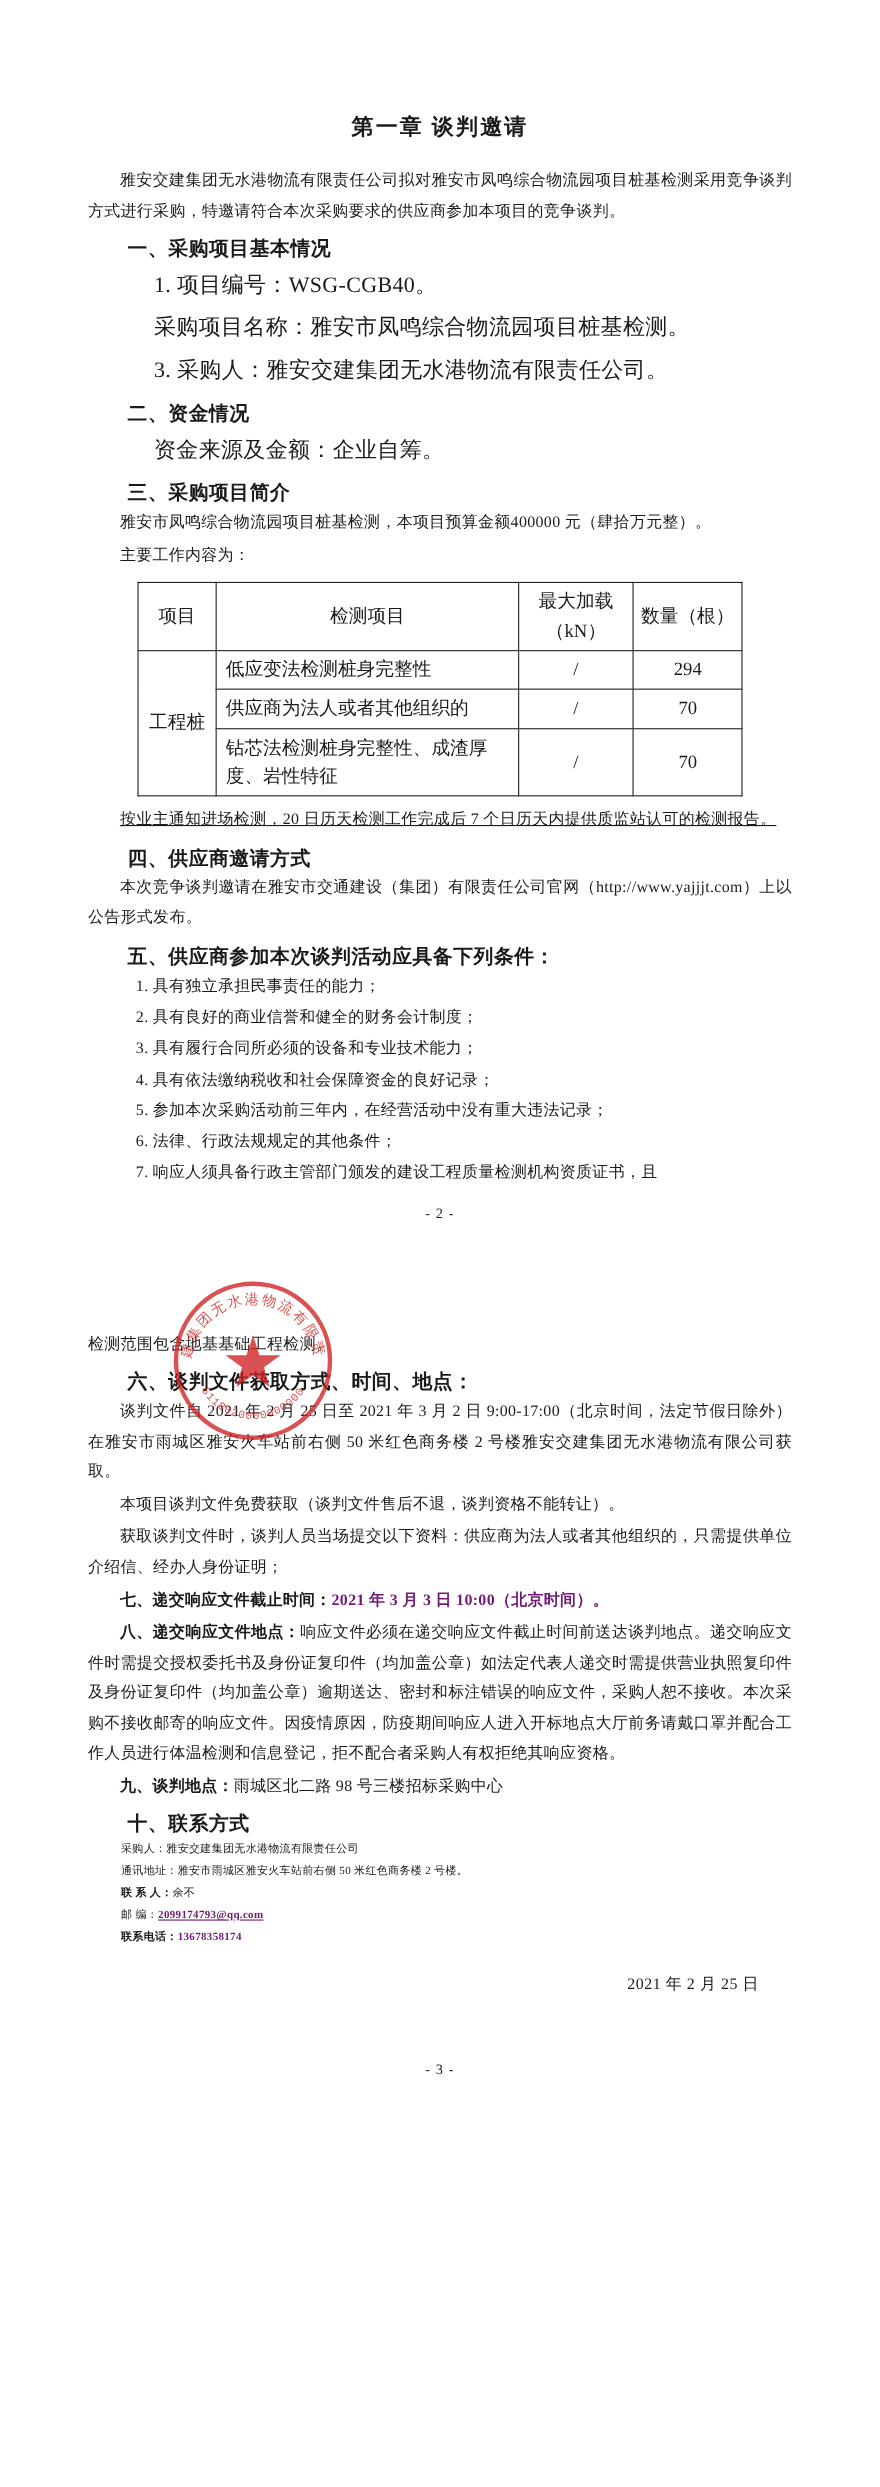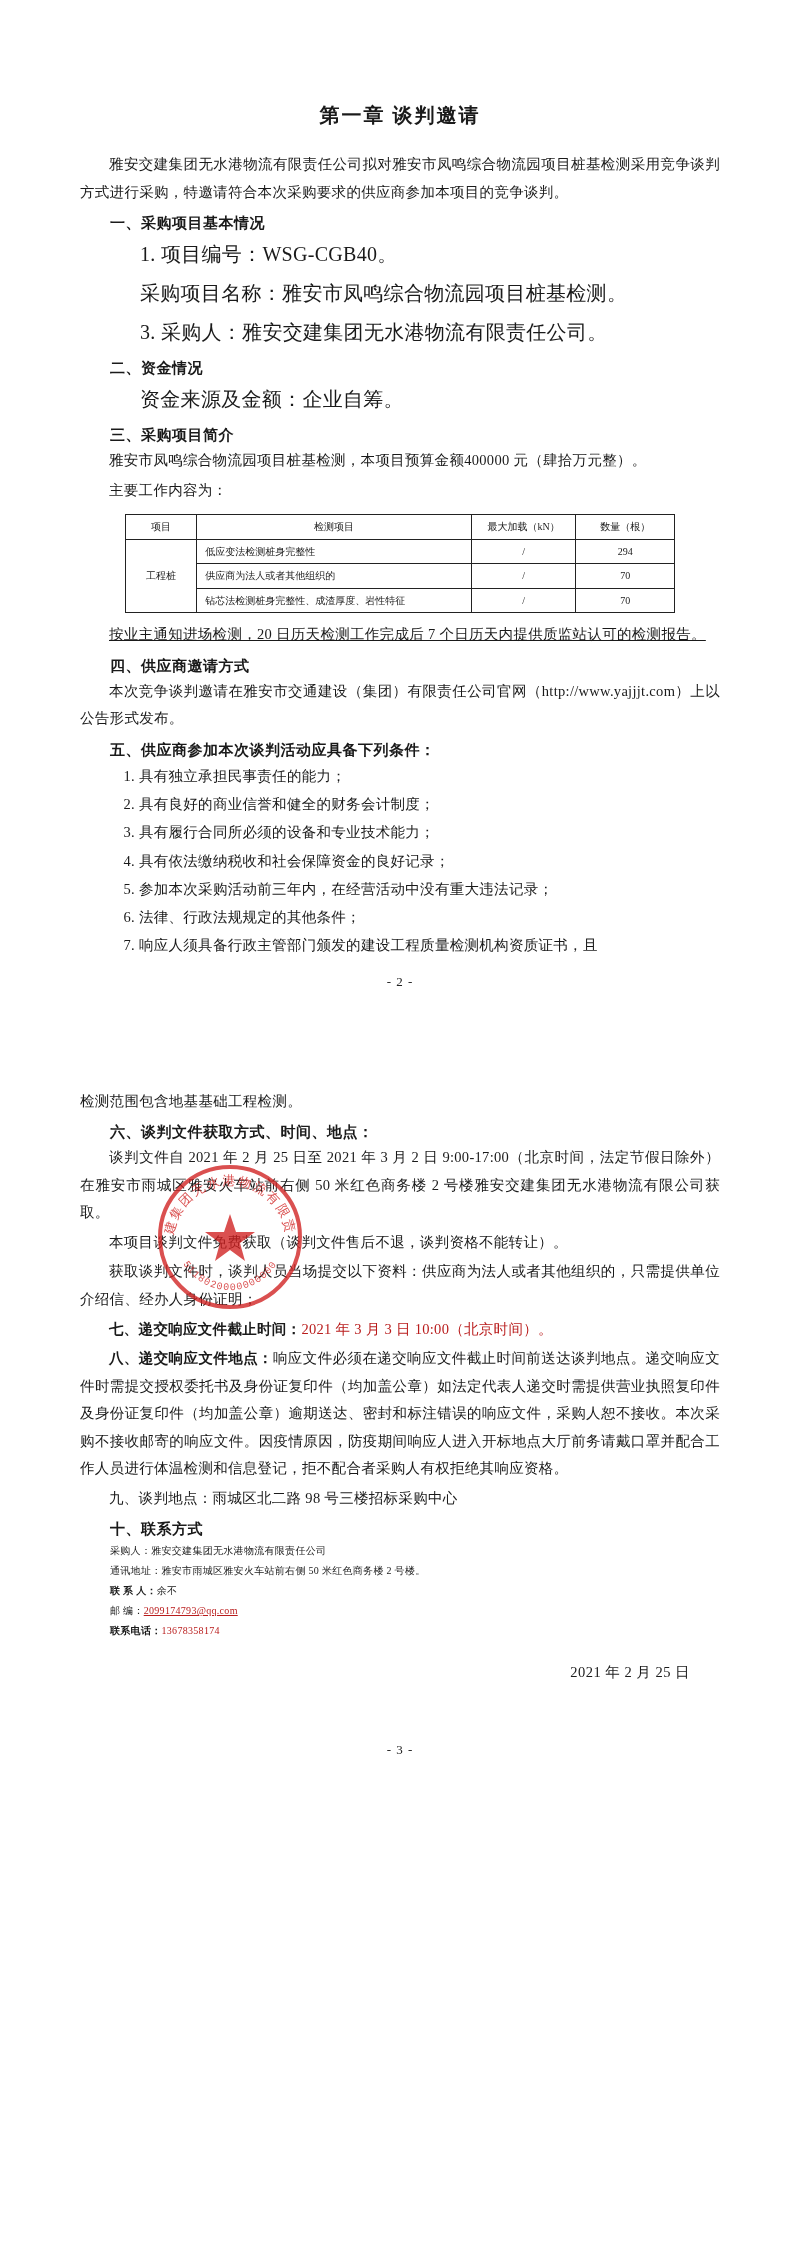--- a/index.html
+++ b/index.html
@@ -37,21 +37,21 @@
     line-height: 1.9;
     text-indent: 2em;
     margin: 2px 0;
     text-align: justify;
     letter-spacing: 0.3px;
   }
   p.no-indent {
     text-indent: 0;
   }
   .h-sec {
-    font-size: 15px;
+    font-size: 18px;
     font-weight: bold;
     text-indent: 2em;
     margin: 8px 0 2px 0;
     letter-spacing: 0.5px;
   }
   .sub-item {
     font-size: 20px;
     line-height: 1.9;
     text-indent: 3em;
     margin: 1px 0;
@@ -61,21 +61,21 @@
     font-size: 14.5px;
     line-height: 1.95;
     text-indent: 3em;
     margin: 0;
     letter-spacing: 0.3px;
   }
   table.detect-table {
     border-collapse: collapse;
     width: 86%;
     margin: 10px auto 8px auto;
-    font-size: 10px;
+    font-size: 17px;
   }
   table.detect-table td, table.detect-table th {
     border: 1px solid #222;
     padding: 4px 6px;
     text-align: center;
     line-height: 1.55;
     font-weight: normal;
   }
   table.detect-table th {
     font-weight: normal;
@@ -85,21 +85,22 @@
     padding-left: 8px;
   }
   .col-item { width: 13%; }
   .col-name { width: 50%; }
   .col-load { width: 19%; }
   .col-qty  { width: 18%; }
   .underline-link {
     text-decoration: underline;
   }
   .red {
-    color: #b91c1c;
+    color: #701a75;
+    font-weight: bold;
   }
   .page-num {
     text-align: center;
     font-size: 13px;
     margin-top: 14px;
     color: #222;
     letter-spacing: 1px;
   }
   .page-break-space {
     height: 96px;
@@ -213,21 +214,21 @@
 
     <div class="h-sec">六、谈判文件获取方式、时间、地点：</div>
     <p class="body-text">谈判文件自 2021 年 2 月 25 日至 2021 年 3 月 2 日 9:00-17:00（北京时间，法定节假日除外）在雅安市雨城区雅安火车站前右侧 50 米红色商务楼 2 号楼雅安交建集团无水港物流有限公司获取。</p>
     <p class="body-text">本项目谈判文件免费获取（谈判文件售后不退，谈判资格不能转让）。</p>
     <p class="body-text">获取谈判文件时，谈判人员当场提交以下资料：供应商为法人或者其他组织的，只需提供单位介绍信、经办人身份证明；</p>
 
     <p class="body-text"><span style="font-weight:bold;">七、递交响应文件截止时间：</span><span class="red">2021 年 3 月 3 日 10:00（北京时间）。</span></p>
 
     <p class="body-text"><span style="font-weight:bold;">八、递交响应文件地点：</span><span>响应文件必须在递交响应文件截止时间前送达谈判地点。递交响应文件时需提交授权委托书及身份证复印件（均加盖公章）如法定代表人递交时需提供营业执照复印件及身份证复印件（均加盖公章）逾期送达、密封和标注错误的响应文件，采购人恕不接收。本次采购不接收邮寄的响应文件。因疫情原因，防疫期间响应人进入开标地点大厅前务请戴口罩并配合工作人员进行体温检测和信息登记，拒不配合者采购人有权拒绝其响应资格。</span></p>
 
-    <p class="body-text"><span style="font-weight:normal;">九、谈判地点：</span><span>雨城区北二路 98 号三楼招标采购中心</span></p>
+    <p class="body-text"><span style="font-weight:bold;">九、谈判地点：</span><span>雨城区北二路 98 号三楼招标采购中心</span></p>
 
     <div class="h-sec">十、联系方式</div>
 
     <p class="contact-line"><span>采购人：</span><span>雅安交建集团无水港物流有限责任公司</span></p>
 
     <p class="contact-line"><span>通讯地址：</span><span>雅安市雨城区雅安火车站前右侧 50 米红色商务楼 2 号楼。</span></p>
 
     <p class="contact-line"><span class="contact-label">联 系 人：</span><span>余不</span></p>
 
     <p class="contact-line"><span>邮    编：</span><span class="red underline-link">2099174793@qq.com</span></p>

